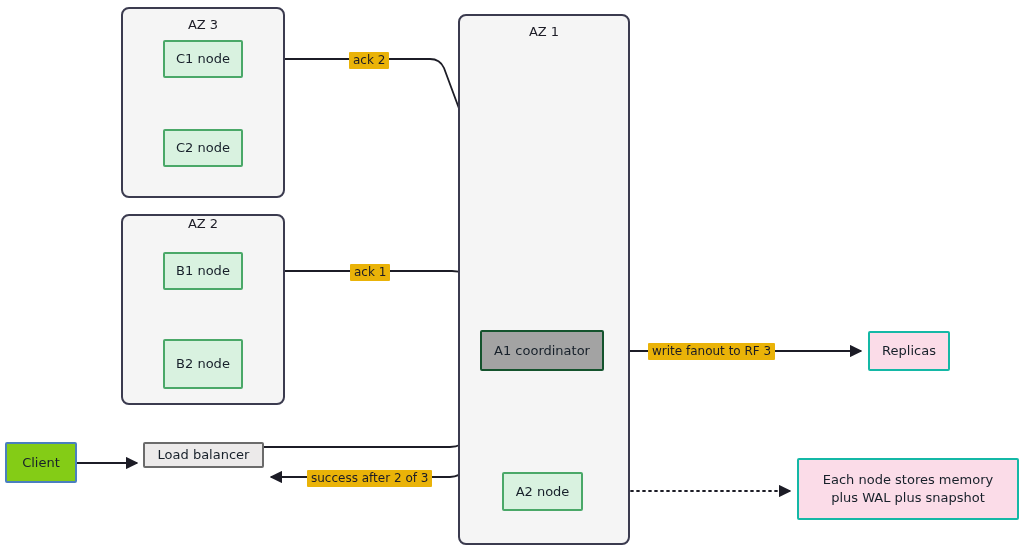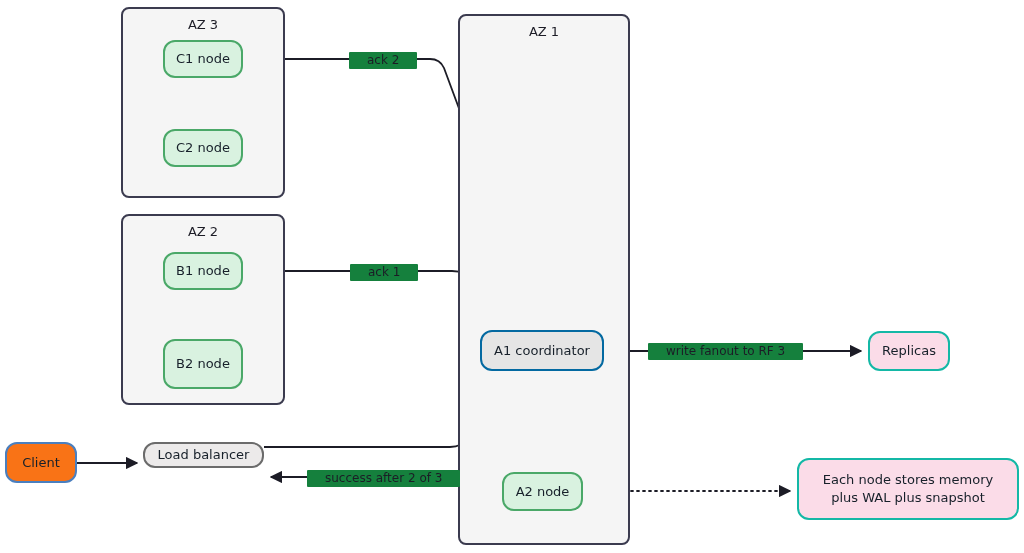--- a/index.html
+++ b/index.html
@@ -12,54 +12,54 @@
   }
   #canvas{position:absolute;left:0;top:0;width:1024px;height:553px;}
   .node{
     position:absolute;
     box-sizing:border-box;
     display:flex;align-items:center;justify-content:center;
     text-align:center;
     font-size:13px;
     line-height:1.35;
     color:#17202a;
-    border-radius:12px;
+    border-radius:2px;
   }
   
   .cluster{
     border:2px solid #3b3b4f;
     background:#f5f5f5;
     border-radius:8px;
     box-sizing:border-box;
     position:absolute;
   }
   .cluster-label{
     position:absolute;
     left:0;right:0;
     text-align:center;
     font-size:13px;
     color:#1c1c26;
   }
   
   .n-green{background:#d9f2e0;border:2px solid #4aa868;}
   
-  .n-yellow{background:#e5e5e5;border:2px solid #0369a1;}
+  .n-yellow{background:#a3a3a3;border:2px solid #14532d;}
   
   .n-pink{background:#fbdce8;border:2px solid #14b8a6;}
   
-  .n-blue{background:#f97316;border:2px solid #4a7fbf;}
+  .n-blue{background:#84cc16;border:2px solid #4a7fbf;}
   
   .n-grey{background:#eceaea;border:2px solid #6b6b6b;}
 
   .edge-label{
     position:absolute;
-    background:#15803d;
+    background:#eab308;
     color:#1c1c26;
     font-size:12px;
-    padding:1px 18px;
+    padding:1px 4px;
     white-space:nowrap;
     border-radius:1px;
     line-height:1.25;
   }
 </style>
 </head>
 <body>
 
 <svg id="canvas" viewBox="0 0 1024 553" xmlns="http://www.w3.org/2000/svg">
   <defs>
@@ -84,21 +84,21 @@
   <path d="M 533 377 L 466 468 Q 460 477 450 477 L 271 477" fill="none" stroke="#1c1c26" stroke-width="1.8" marker-end="url(#arrow)"></path>
 
   <path d="M 583 491 L 790 491" fill="none" stroke="#1c1c26" stroke-width="1.8" stroke-dasharray="2 4" stroke-linecap="round" marker-end="url(#arrowdot)"></path>
 </svg>
 
 <div class="cluster" style="left:121px;top:7px;width:164px;height:191px;">
   <div class="cluster-label" style="top:8px;">AZ 3</div>
 </div>
 
 <div class="cluster" style="left:121px;top:214px;width:164px;height:191px;">
-  <div class="cluster-label" style="top:8px;">AZ 2</div>
+  <div class="cluster-label" style="top:0;">AZ 2</div>
 </div>
 
 <div class="cluster" style="left:458px;top:14px;width:172px;height:531px;">
   <div class="cluster-label" style="top:8px;">AZ 1</div>
 </div>
 
 <div class="node n-green" style="left:163px;top:40px;width:80px;height:38px;">
   <span>C1 node</span>
 </div>
 

